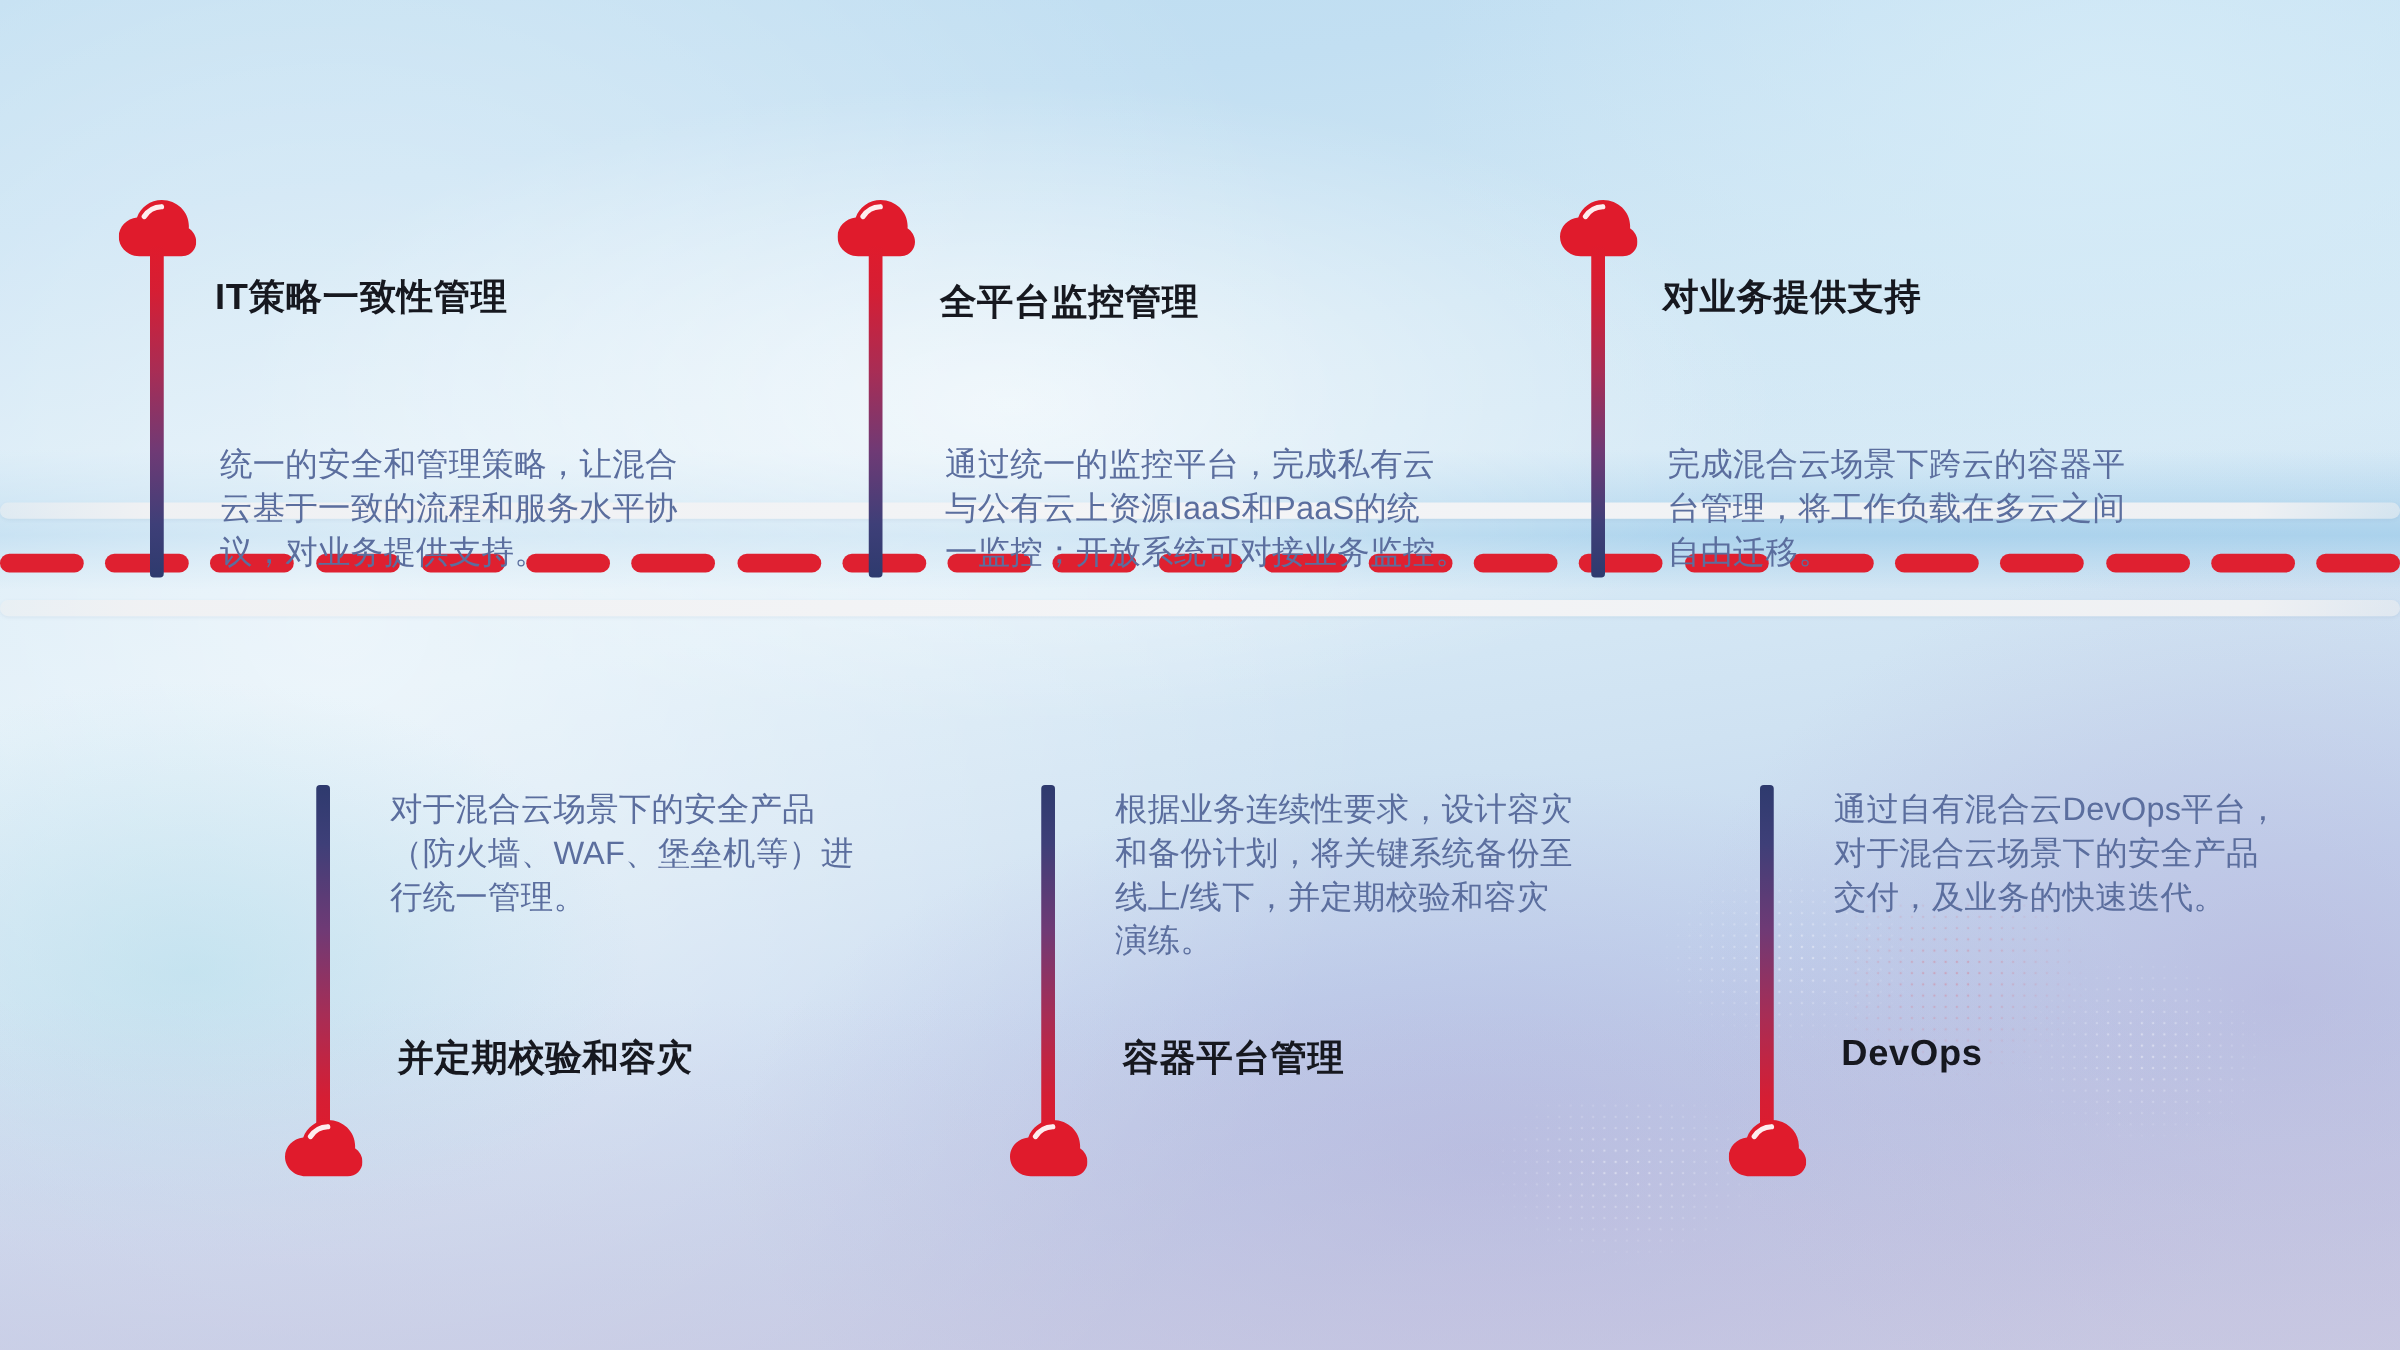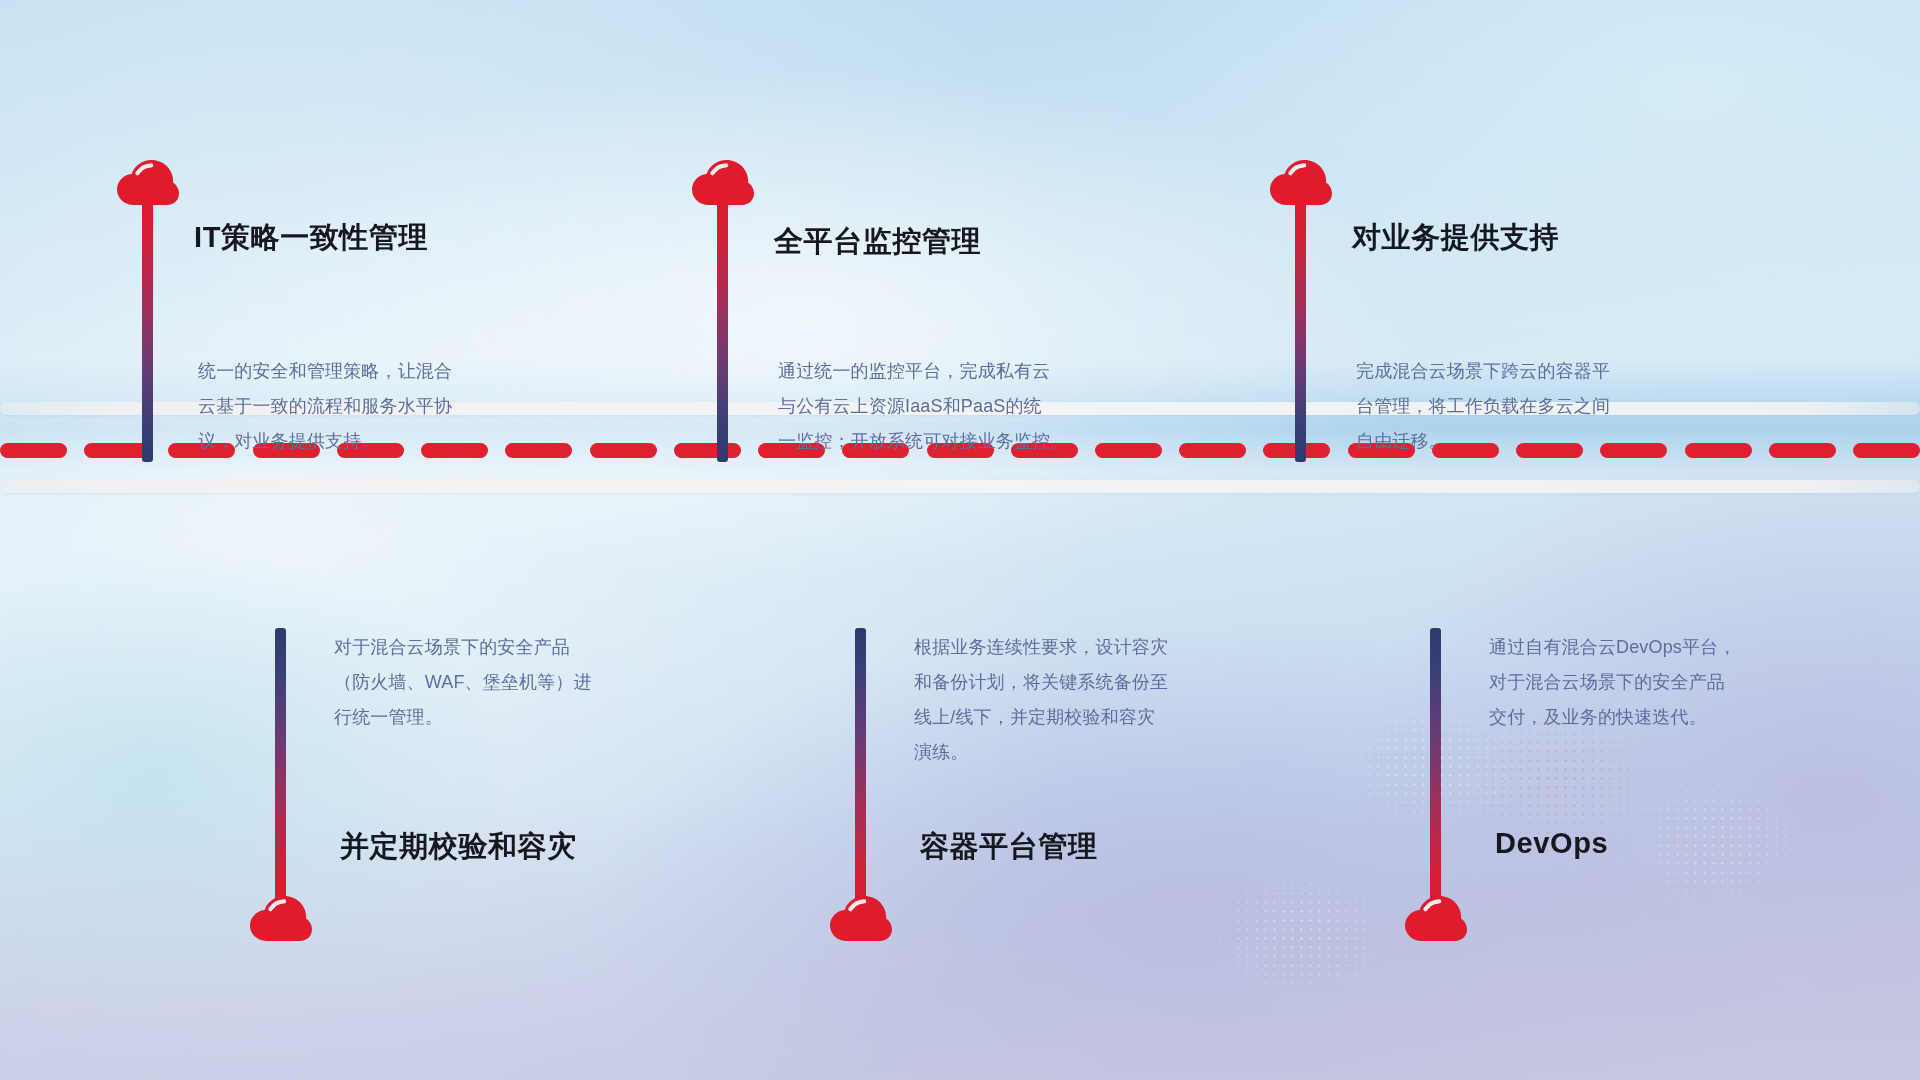--- a/index.html
+++ b/index.html
@@ -9,21 +9,20 @@
     width:1920px; height:1080px;
     overflow:hidden;
     font-family:"Liberation Sans","DejaVu Sans",sans-serif;
   }
 
   #stage {
     position:relative;
     width:1920px; height:1080px;
     background:#bcd9ee;
     overflow:hidden;
-    padding-left:22px;
   }
 
   
   .bg-layer { position:absolute; inset:0; }
 
   .bg-base {
     background:
       linear-gradient(172deg,
         #bcdcf0 0%,
         #c2dff2 14%,
@@ -136,21 +135,21 @@
     position:absolute;
     font-size:29px;
     font-weight:bold;
     color:#16181f;
     letter-spacing:.6px;
     white-space:nowrap;
   }
 
   .para {
     position:absolute;
-    font-size:18px;
+    font-size:26px;
     line-height:35px;
     color:#5b6e9e;
     letter-spacing:.15px;
     white-space:pre-line;
   }
 </style>
 </head>
 <body>
 
 <div id="stage">

